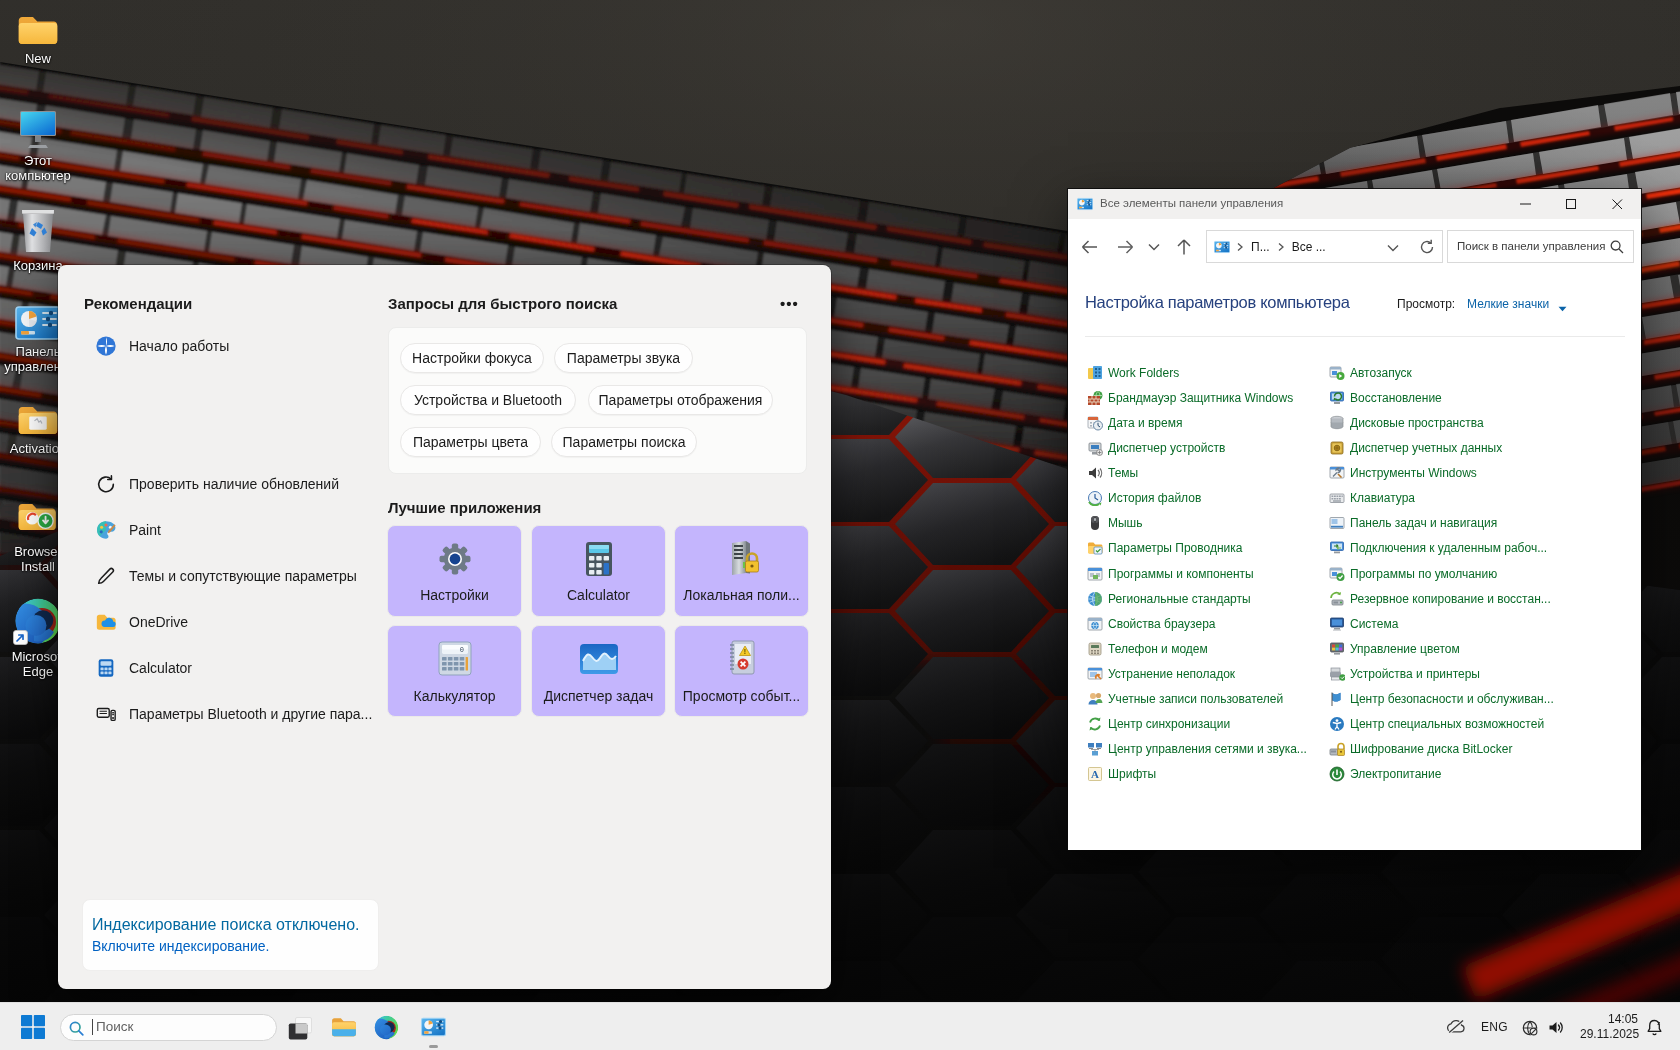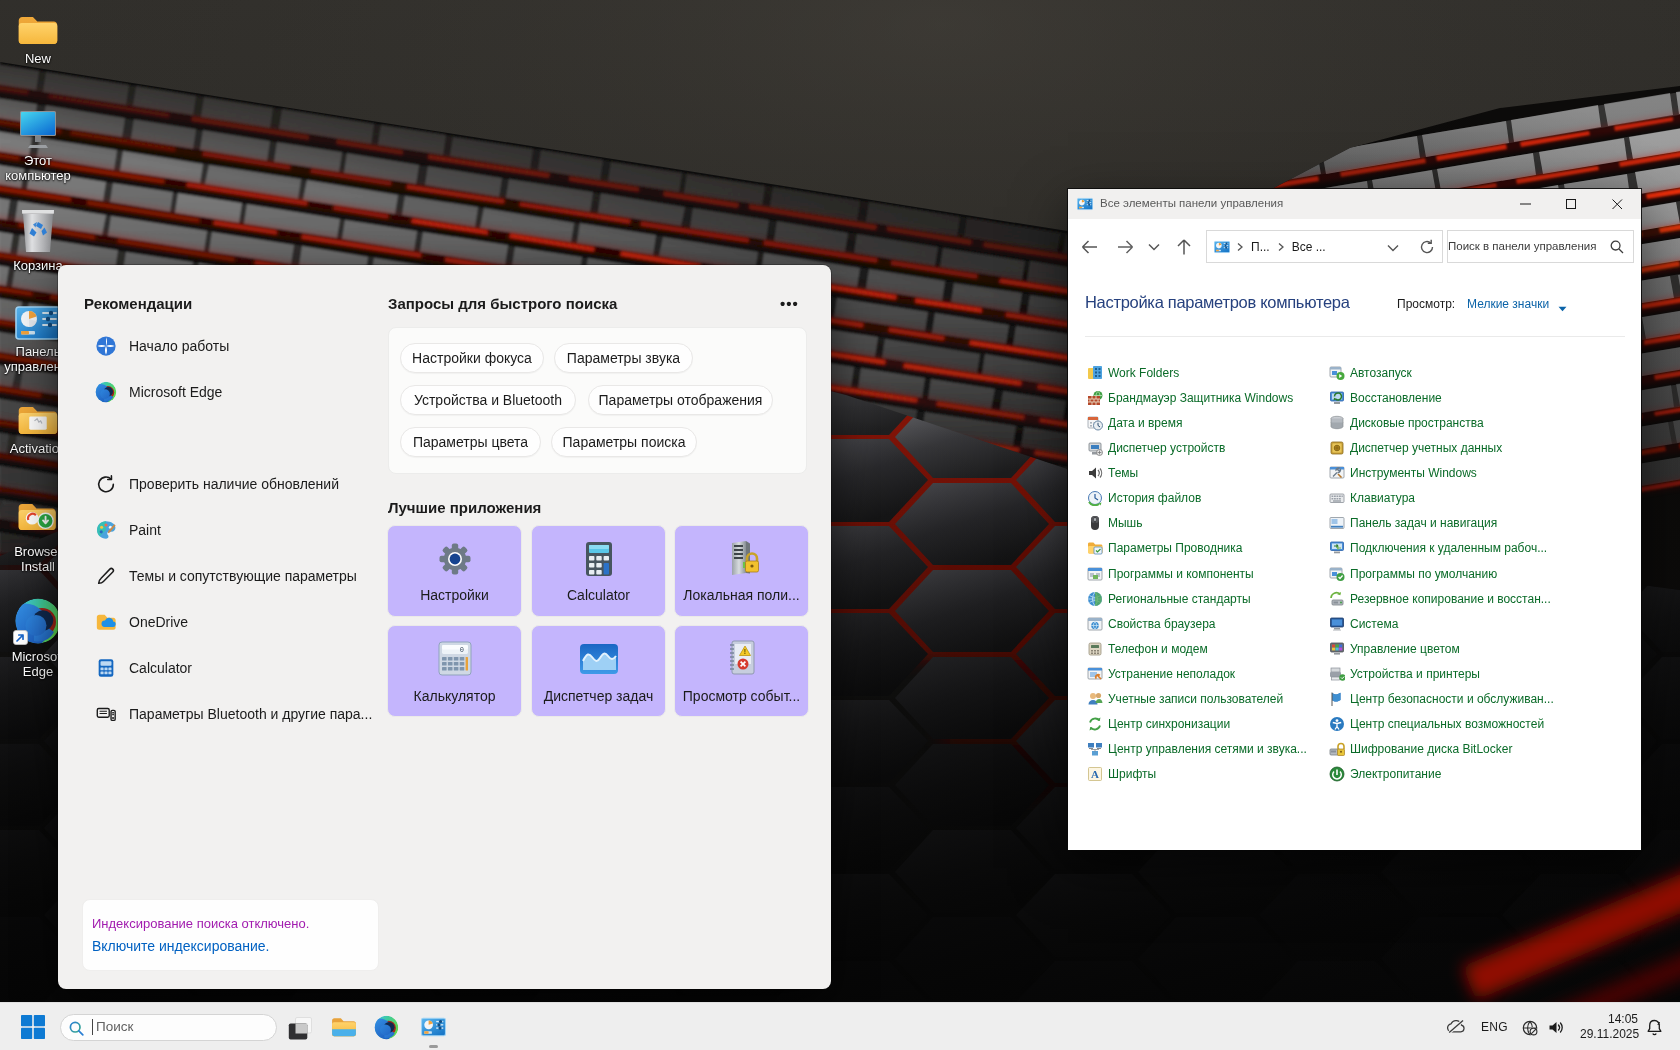--- a/index.html
+++ b/index.html
@@ -16,21 +16,21 @@
 .tile { position:absolute; width:135px; height:92px; background:#c4b5fd; border:1px solid #ebeae9; border-radius:8px; }
 .tile svg { position:absolute; left:50%; transform:translateX(-50%); }
 .tile .cap { position:absolute; width:100%; text-align:center; font-size:14px; color:#1b1b1b; }
 #cpw { position:absolute; left:1068px; top:189px; width:573px; height:661px; background:#fff; box-shadow:0 18px 50px rgba(0,0,0,.55), 0 0 0 1px rgba(10,10,10,.85); z-index:4; }
 #cpw .tbar { position:absolute; left:0; top:0; right:0; height:30px; background:#f1f0ef; }
 #cpw .ttl { position:absolute; left:32px; top:8px; font-size:11.5px; color:#595959; }
 #cpw .wbtn { position:absolute; top:0; width:46px; height:30px; }
 #cpw .toolrow { position:absolute; left:0; top:30px; right:0; height:54px; background:#fff; }
 .navg { position:absolute; top:41px; color:#555; }
 .abar { position:absolute; left:138px; top:41px; width:237px; height:33px; border:1px solid #d9d9d9; background:#fff; display:flex; align-items:center; font-size:12px; color:#1b1b1b; }
-.sbar { position:absolute; left:379px; top:41px; width:187px; height:33px; border:1px solid #d9d9d9; background:#fff; font-size:11.5px; color:#3c3c3c; line-height:31px; }
+.sbar { position:absolute; left:379px; top:41px; width:187px; height:33px; border:1px solid #d9d9d9; background:#fff; font-size:11.5px; color:#3c3c3c; line-height:31px; padding-left:9px; }
 .cphead { position:absolute; left:17px; top:104px; font-size:16.5px; color:#26417e; letter-spacing:-0.3px; }
 .view { position:absolute; top:108px; font-size:12px; }
 .cpitem { position:absolute; height:25px; display:flex; align-items:center; font-size:12px; color:#0a6b28; }
 .cpitem svg { width:16px; height:16px; margin-right:5px; flex:none; }
 #tb { position:absolute; left:0; top:1002px; width:1680px; height:48px; background:#eeeeee; border-top:1px solid #e0e0e0; z-index:10; }
 #tb .ticon { position:absolute; top:11px; }
 .trayt { position:absolute; font-size:12px; color:#1b1b1b; }
 </style>
 </head>
 <body>
@@ -1094,26 +1094,20 @@
 <div id="sp">
   <div class="hd" style="left:26px;top:30px">Рекомендации</div>
 
   <div class="litem" style="top:58px">
     <svg viewBox="0 0 24 24">
         <circle cx="12" cy="12" r="10.5" fill="#3076d6"></circle>
         <path d="M12 2.5 C13.5 6 13.5 8.5 12 12 C15.5 10.5 18 10.5 21.5 12 C18 13.5 15.5 13.5 12 12 C13.5 15.5 13.5 18 12 21.5 C10.5 18 10.5 15.5 12 12 C8.5 13.5 6 13.5 2.5 12 C6 10.5 8.5 10.5 12 12 Z" fill="#fff"></path>
       </svg>
     <span>Начало работы</span>
   </div>
-  <div class="litem" style="top:104px">
-    <svg viewBox="0 0 48 48">
-        <use href="#edge" width="48" height="48"></use>
-      </svg>
-    <span>Microsoft Edge</span>
-  </div>
   <div class="litem" style="top:196px">
     <svg viewBox="0 0 24 24" fill="none" stroke="#1b1b1b" stroke-width="1.7" stroke-linecap="round">
         <path d="M20 12.2 A8 8 0 1 1 17.7 6.8"></path>
         <path d="M17.9 2.9 L18 7 L13.9 7.1" stroke-linejoin="round"></path>
       </svg>
     <span>Проверить наличие обновлений</span>
   </div>
   <div class="litem" style="top:242px">
     <svg viewBox="0 0 24 24">
         <path d="M12 2.5 C6.6 2.5 2.3 6.7 2.3 12 c0 5.3 4.3 9.5 9.7 9.5 1.6 0 2.7-1 2.7-2.4 0-0.8-0.3-1.3-0.8-1.9 -0.4-0.5-0.6-0.9-0.6-1.4 0-1.1 0.9-1.9 2.2-1.9 h2.4 c2.7 0 4.4-1.7 4.4-4.3 C22.3 5.6 17.6 2.5 12 2.5 Z" fill="#4aa3dd"></path>
@@ -1292,21 +1286,21 @@
       </g>
       <path d="M19 7 l5.5 9.5 h-11 Z" fill="#f5c928" stroke="#b9940f" stroke-width="0.8"></path>
       <text x="19" y="15.4" font-size="7" font-weight="bold" fill="#5a4a00" text-anchor="middle">!</text>
       <circle cx="17" cy="25" r="5.5" fill="#d63a2e"></circle>
       <path d="M14.6 22.6 l4.8 4.8 M19.4 22.6 l-4.8 4.8" stroke="#fff" stroke-width="1.7"></path>
     </svg>
     <div class="cap" style="top:62px">Просмотр событ...</div>
   </div>
 
   <div style="position:absolute;left:24px;top:634px;width:297px;height:72px;background:#fefefe;border-radius:8px;border:1px solid #efeeed"></div>
-  <div style="position:absolute;left:34px;top:651px;font-size:13px;color:#a21caf">Индексирование поиска отключено.</div>
+  <div style="position:absolute;left:34px;top:651px;font-size:16px;color:#0369a1">Индексирование поиска отключено.</div>
   <div style="position:absolute;left:34px;top:673px;font-size:14px;color:#0061c2">Включите индексирование.</div>
 </div>
 
 <div id="cpw">
   <div class="tbar"></div>
   <svg width="16" height="16" viewBox="0 0 46 34" style="position:absolute;left:9px;top:7px">
     <rect x="1" y="1" width="44" height="32" rx="3" fill="url(#cpg)"></rect>
     <rect x="1" y="1" width="44" height="32" rx="3" fill="none" stroke="#9ed3f5" stroke-width="2"></rect>
     <circle cx="14" cy="13" r="8" fill="#f4f6f8"></circle>
     <path d="M14 13 L14 5 A8 8 0 0 1 21.6 10.6 Z" fill="#f2a33c"></path>

